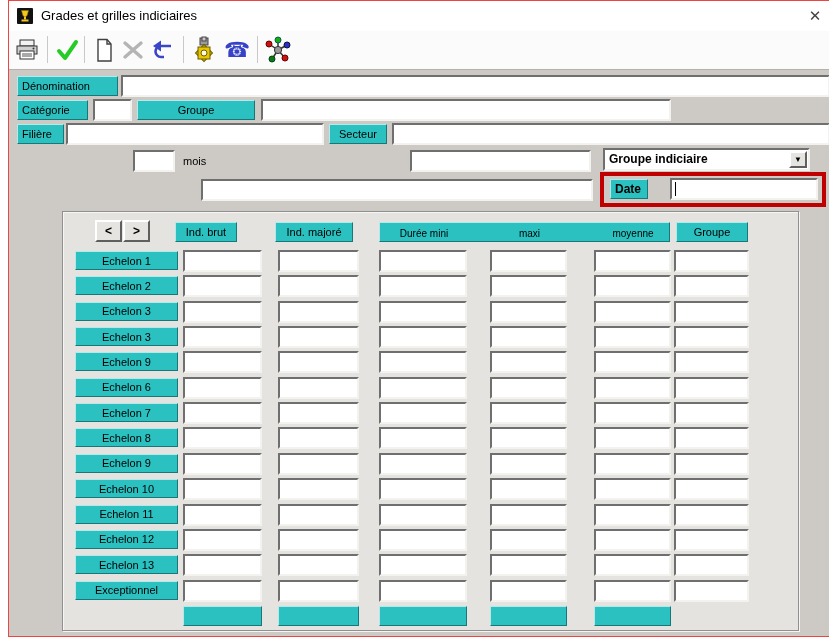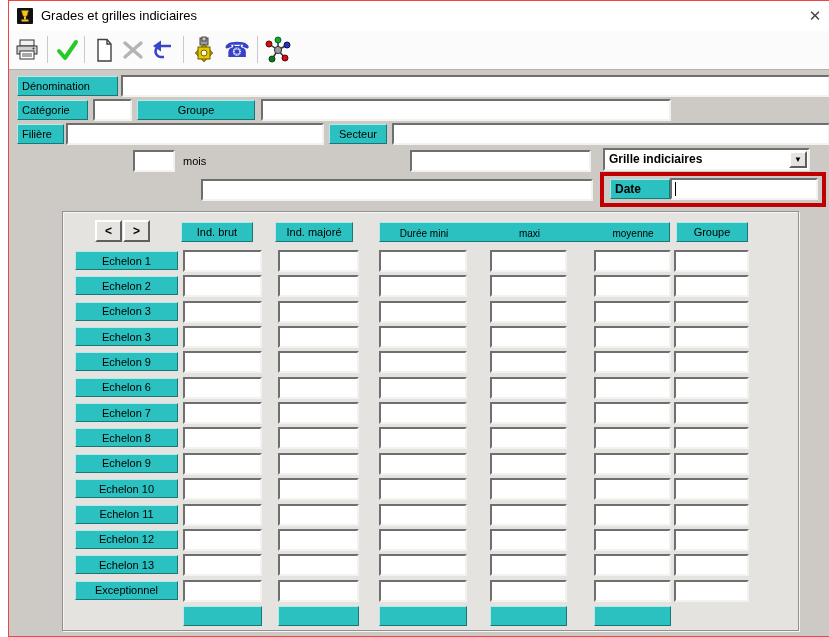--- a/index.html
+++ b/index.html
@@ -151,35 +151,35 @@
 
   <div class="teal-label tl-left" style="left:8px;top:123px;width:47px">Filière</div>
   <input class="sunken" style="left: 57px; top: 122px; width: 258px; height: 22px;" value="">
   <div class="teal-label" style="left:320px;top:123px;width:58px">Secteur</div>
   <input class="sunken" style="left: 383px; top: 122px; width: 438px; height: 22px;" value="">
 
   <input class="sunken" style="left: 124px; top: 149px; width: 42px; height: 22px;" value="">
   <span class="plain-text" style="left:174px;top:154px">mois</span>
   <input class="sunken" style="left: 401px; top: 149px; width: 181px; height: 22px;" value="">
   <div class="combo">
-    <span class="combo-text">Grille indiciaires</span>
+    <span class="combo-text">Groupe indiciaire</span>
     <span class="combo-arrow raised">▼</span>
   </div>
 
   <input class="sunken" style="left: 192px; top: 178px; width: 392px; height: 22px;" value="">
   <div class="highlight-box"></div>
-  <div class="teal-label tl-left date-label" style="left:601px;top:178px;width:60px">Date</div>
+  <div class="teal-label tl-left date-label" style="left:601px;top:178px;width:38px">Date</div>
   <input class="sunken" style="left: 661px; top: 177px; width: 148px; height: 22px;" value="">
   <div class="caret"></div>
 
   <div class="panel">
     <div class="nav-btn raised" style="left:32px">&lt;</div>
     <div class="nav-btn raised" style="left:60px">&gt;</div>
 
-    <div class="teal-label" style="left:118px;top:10px;width:72px">Ind. brut</div>
+    <div class="teal-label" style="left:112px;top:10px;width:62px">Ind. brut</div>
     <div class="teal-label" style="left:212px;top:10px;width:78px">Ind. majoré</div>
     <div class="teal-label duree-bar" style="left:316px;top:10px;width:291px">
       <span class="duree-span" style="left:0;width:88px">Durée mini</span>
       <span class="duree-span" style="left:111px;width:77px">maxi</span>
       <span class="duree-span" style="left:215px;width:76px">moyenne</span>
     </div>
     <div class="teal-label" style="left:613px;top:10px;width:72px">Groupe</div>
 
     <div>
         <div class="grid-row" style="top: 38px;">

